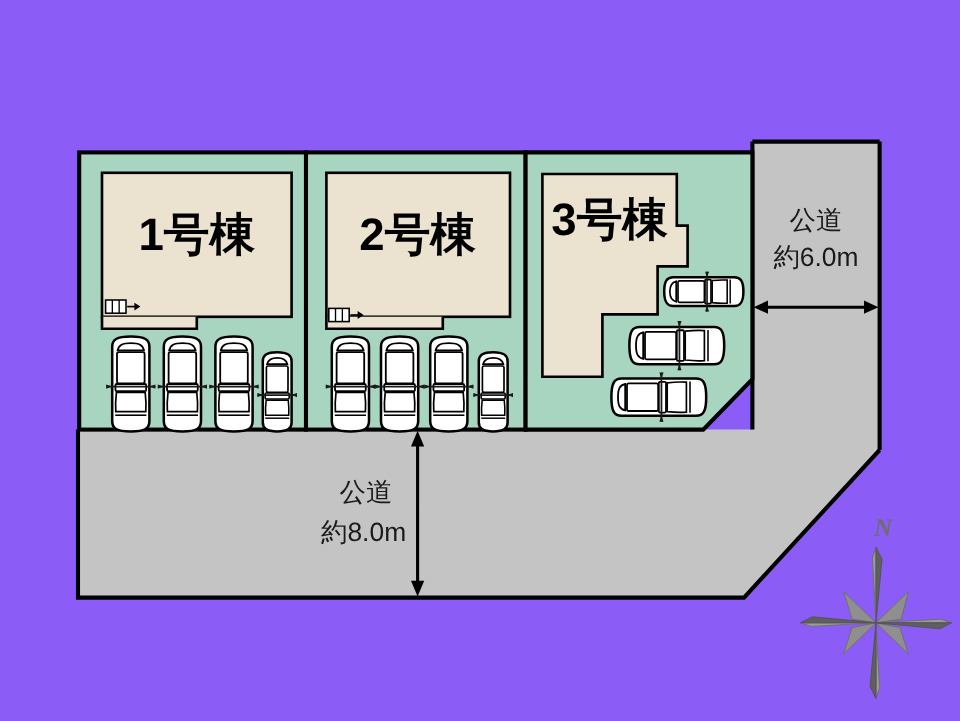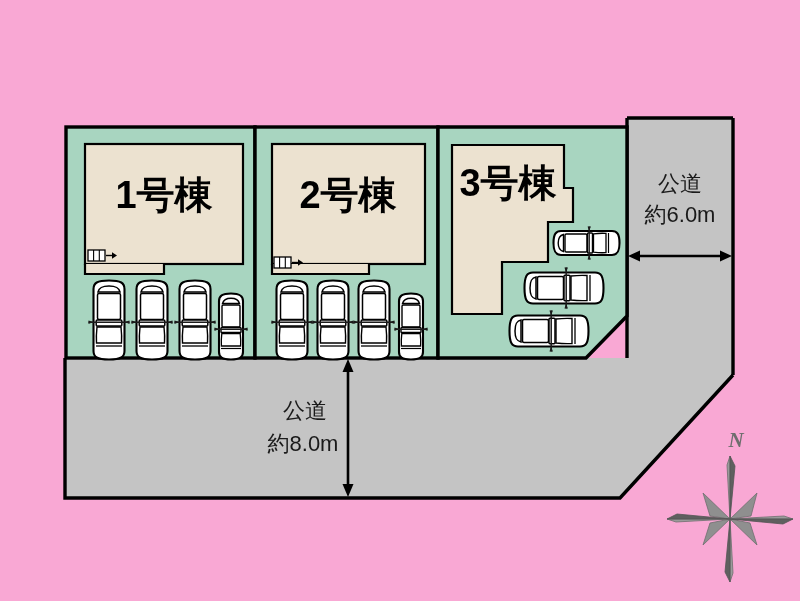--- a/index.html
+++ b/index.html
@@ -8,21 +8,21 @@
     padding: 0;
     background: #ffffff;
   }
   body {
     font-family: "Liberation Sans", "DejaVu Sans", sans-serif;
   }
   #plan-root {
     position: relative;
     width: 800px;
     height: 601px;
-    background: #f9a8d4;
+    background: #8b5cf6;
     overflow: hidden;
   }
   #plan-svg {
     position: absolute;
     left: 0;
     top: 0;
     width: 800px;
     height: 601px;
     display: block;
   }

